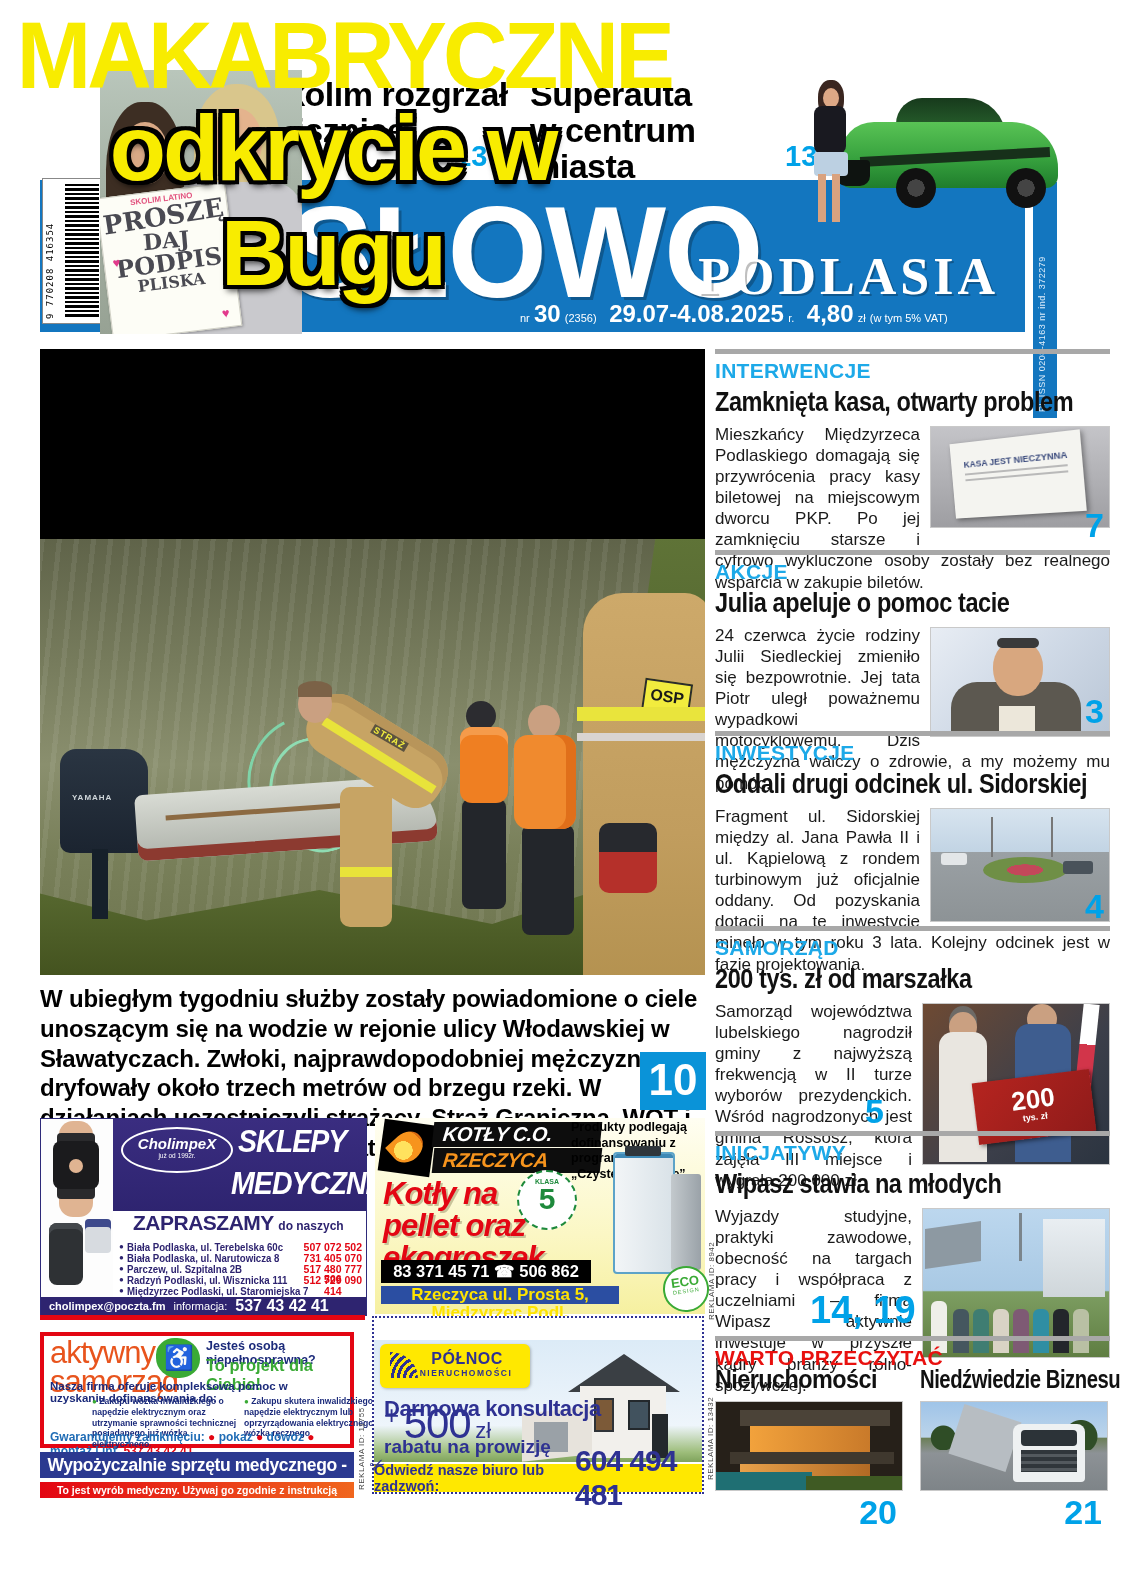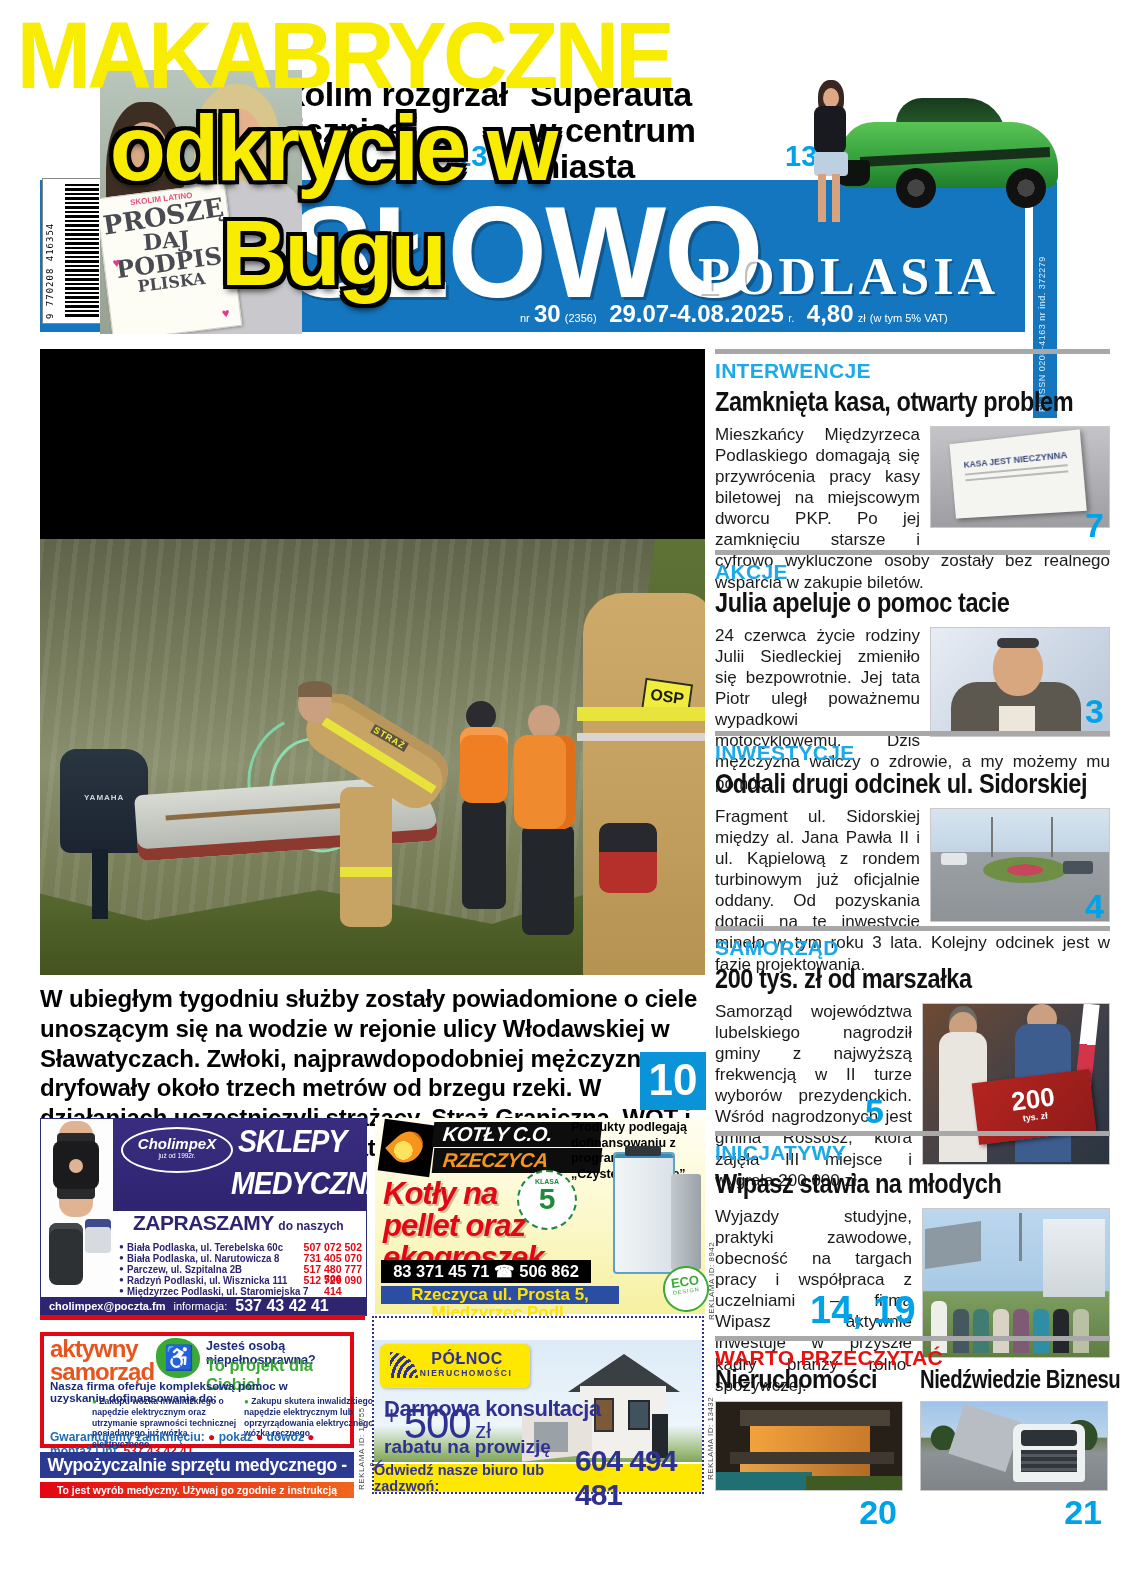--- a/index.html
+++ b/index.html
@@ -75,21 +75,21 @@
   .ripples{position:absolute;inset:0;background:repeating-linear-gradient(96deg,rgba(255,255,255,.07) 0 5px,transparent 5px 17px);}
   .bank-right{position:absolute;right:0;top:0;width:110px;height:100%;
     background:linear-gradient(180deg,#5f7337 0%,#4c5f2a 60%,#3e4f21 100%);
     clip-path:polygon(55% 0,100% 0,100% 100%,0 100%);}
   .bank-bottom{position:absolute;left:0;bottom:0;width:100%;height:170px;
     background:linear-gradient(180deg,#6a7a3e 0%,#55662e 55%,#44531f 100%);
     clip-path:polygon(0 52%,16% 68%,42% 50%,68% 70%,100% 30%,100% 100%,0 100%);}
   .motor{position:absolute;left:20px;top:212px;width:88px;height:104px;border-radius:16px 22px 10px 10px;
     background:linear-gradient(180deg,#2a3542,#1b2430);}
   .motor-shaft{position:absolute;left:52px;top:312px;width:16px;height:70px;background:#16202a;}
-  .motor-label{position:absolute;left:24px;top:44px;color:#cfd6da;font-size:8px;font-weight:bold;letter-spacing:1px;}
+  .motor-label{position:absolute;left:12px;top:44px;color:#cfd6da;font-size:8px;font-weight:bold;letter-spacing:1px;}
   .boat{position:absolute;left:96px;top:248px;width:300px;height:66px;background:linear-gradient(180deg,#d8dbd4,#aeb2aa);
     border-radius:8px 50px 10px 10px;transform:rotate(-4deg);box-shadow:inset 0 -12px 0 #8c3a30;}
   .boat-plank{position:absolute;left:30px;top:22px;width:220px;height:5px;background:#8c6a42;}
   .rope{position:absolute;left:208px;top:178px;width:110px;height:120px;border:3px solid #7fd3a8;border-radius:50%;
     border-top-color:transparent;transform:rotate(20deg);}
   .rope2{position:absolute;left:230px;top:200px;width:90px;height:110px;border:3px solid #8fdcb2;border-radius:50%;
     border-right-color:transparent;transform:rotate(-15deg);}
   .f1-torso{position:absolute;left:262px;top:182px;width:150px;height:64px;border-radius:26px;background:#c7a464;
     transform:rotate(32deg);box-shadow:inset 0 10px 0 #b8955a;}
   .f1-stripe{position:absolute;left:274px;top:214px;width:130px;height:9px;background:#e8e33a;transform:rotate(32deg);}
@@ -242,21 +242,21 @@
   .eco{position:absolute;left:288px;top:148px;width:42px;height:42px;border-radius:50%;background:#fff;border:2px solid #3aaa35;
     text-align:center;color:#3aaa35;transform:rotate(-8deg);}
   .eco .e1{font-weight:bold;font-size:13px;margin-top:7px;line-height:1;}
   .eco .e2{font-size:5.5px;letter-spacing:1px;}
   .kphone{position:absolute;left:6px;top:142px;width:210px;height:23px;background:#000;color:#fff;
     font-weight:bold;font-size:16.5px;text-align:center;line-height:23px;}
   .kaddr{position:absolute;left:6px;top:168px;width:238px;height:18px;background:#2b4ea2;color:#ffe400;
     font-weight:bold;font-size:17px;text-align:center;line-height:18px;}
 
   .ad-akt{left:40px;top:1332px;width:314px;height:116px;background:#fff;border:4px solid #e30613;box-sizing:border-box;}
-  .akt-b1{position:absolute;left:6px;top:2px;color:#e8541d;font-weight:bold;font-size:24px;line-height:0.95;letter-spacing:-1px;}
+  .akt-b1{position:absolute;left:6px;top:2px;color:#e8541d;font-weight:normal;font-size:31px;line-height:0.95;letter-spacing:-1px;}
   .akt-map{position:absolute;left:112px;top:2px;width:44px;height:40px;background:#3aaa35;
     border-radius:42% 52% 46% 50%;}
   .akt-wheel{position:absolute;left:120px;top:8px;color:#e30613;font-size:24px;}
   .akt-q{position:absolute;left:162px;top:3px;width:142px;color:#1b2a7a;font-weight:bold;font-size:12.5px;}
   .akt-a{position:absolute;left:162px;top:20px;width:142px;color:#3aaa35;font-weight:bold;font-size:16.5px;}
   .akt-intro{position:absolute;left:6px;top:44px;width:296px;color:#1b2a7a;font-weight:bold;font-size:11.5px;}
   .akt-bul{position:absolute;top:60px;width:146px;font-size:8.6px;line-height:1.25;color:#333;margin-left:42px;}
   .akt-bul b{color:#1b2a7a;}
   .akt-bul .gd{color:#3aaa35;font-size:8px;}
   .akt-gw{position:absolute;left:6px;top:94px;width:300px;color:#1f6cb5;font-weight:bold;font-size:12px;}

